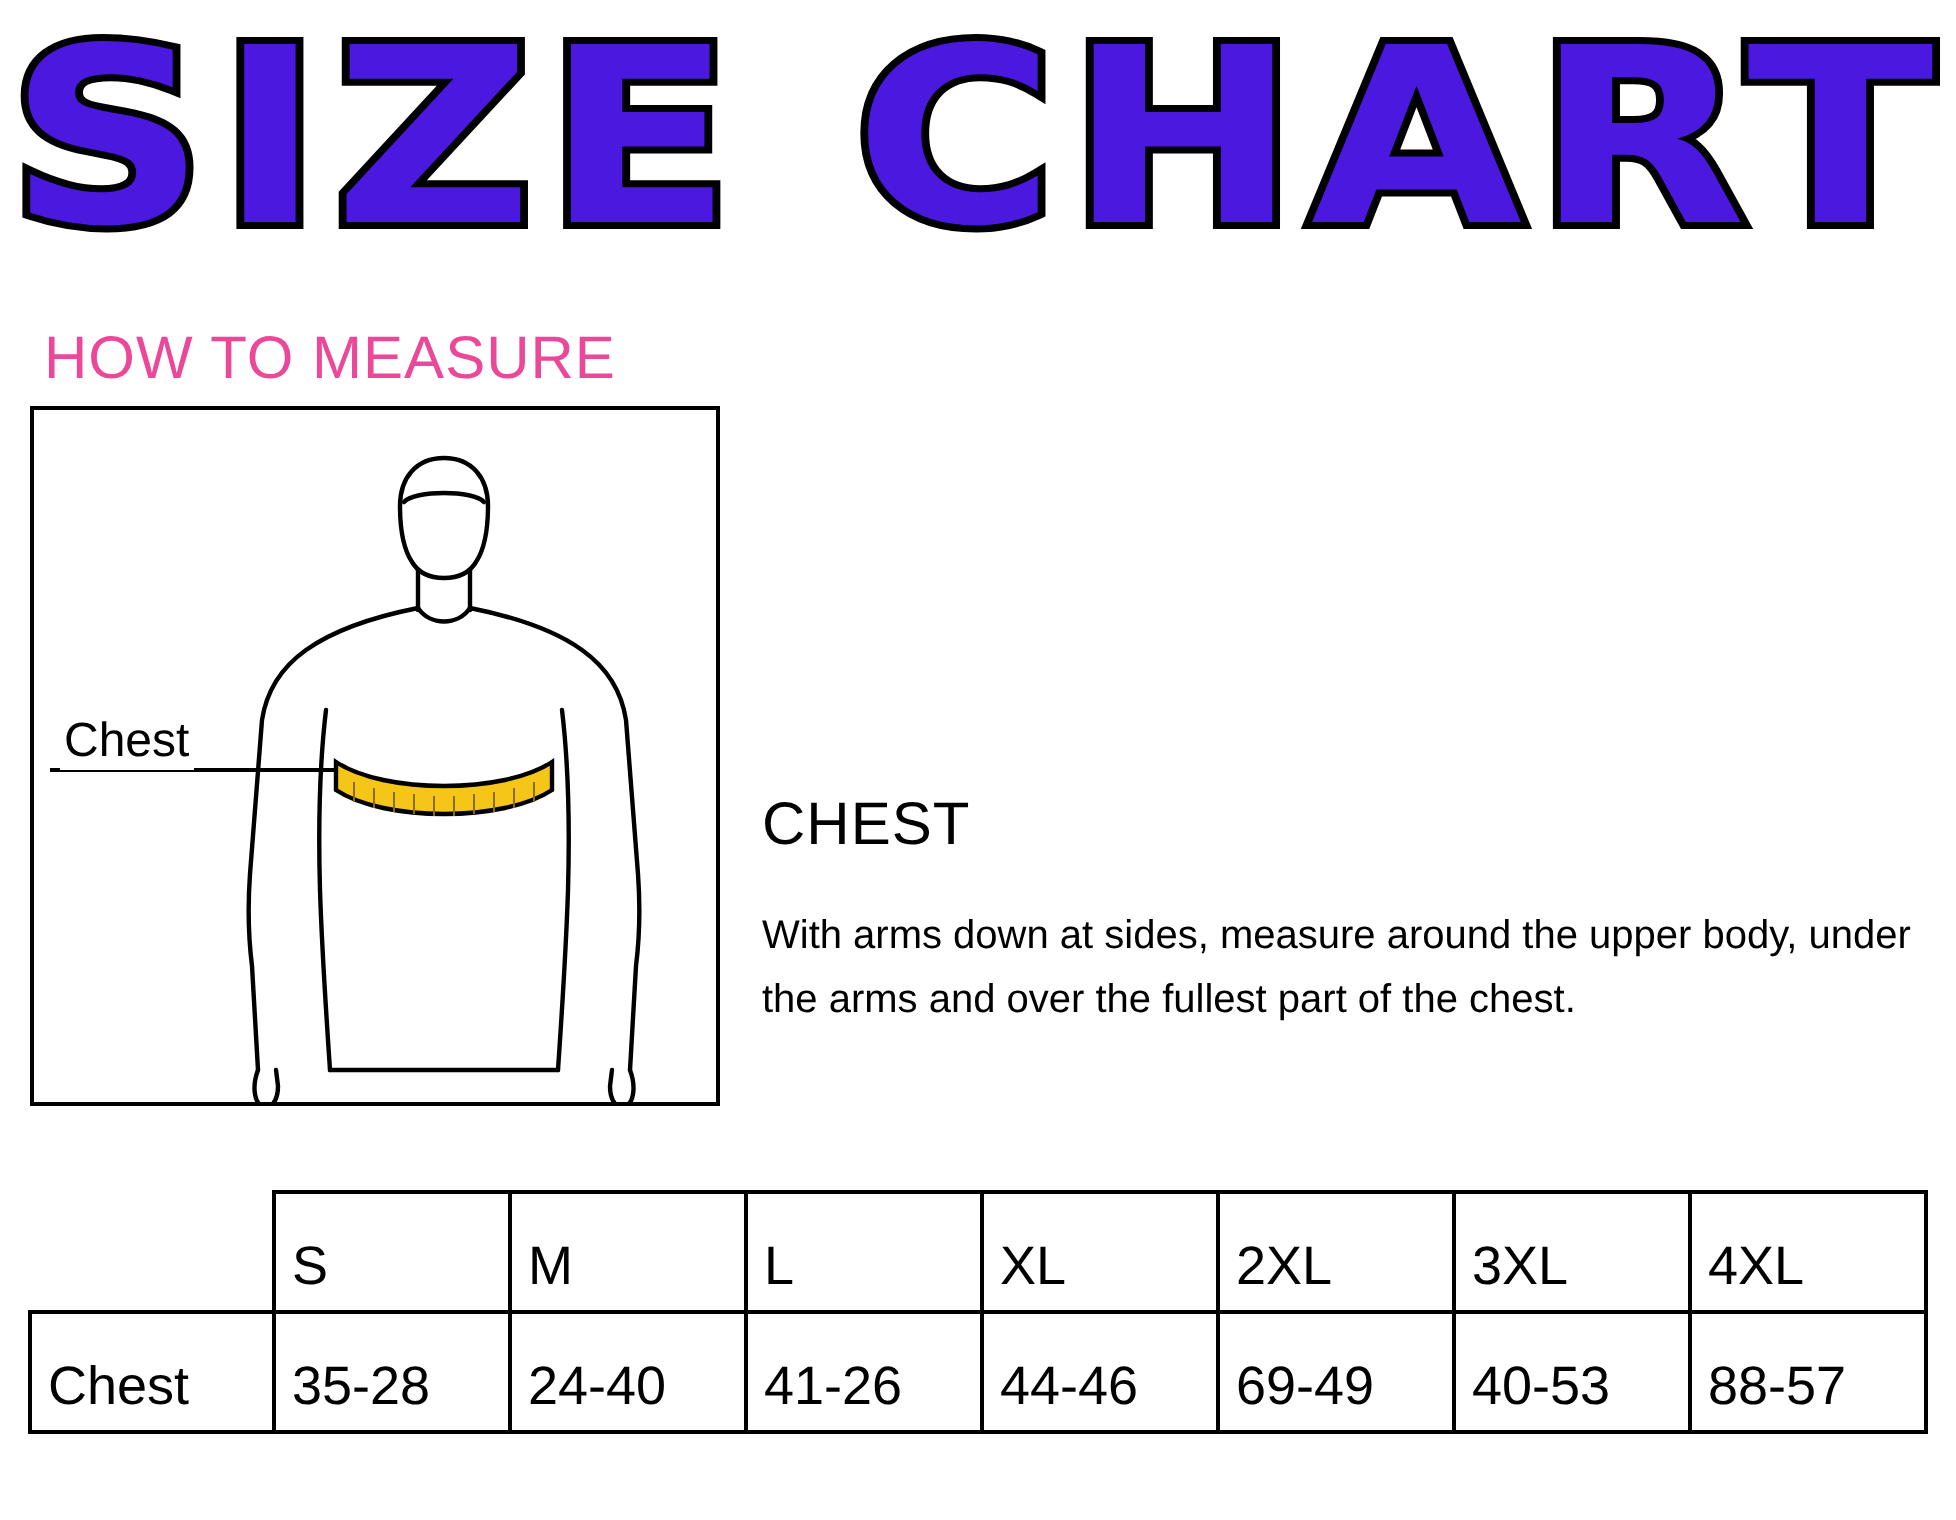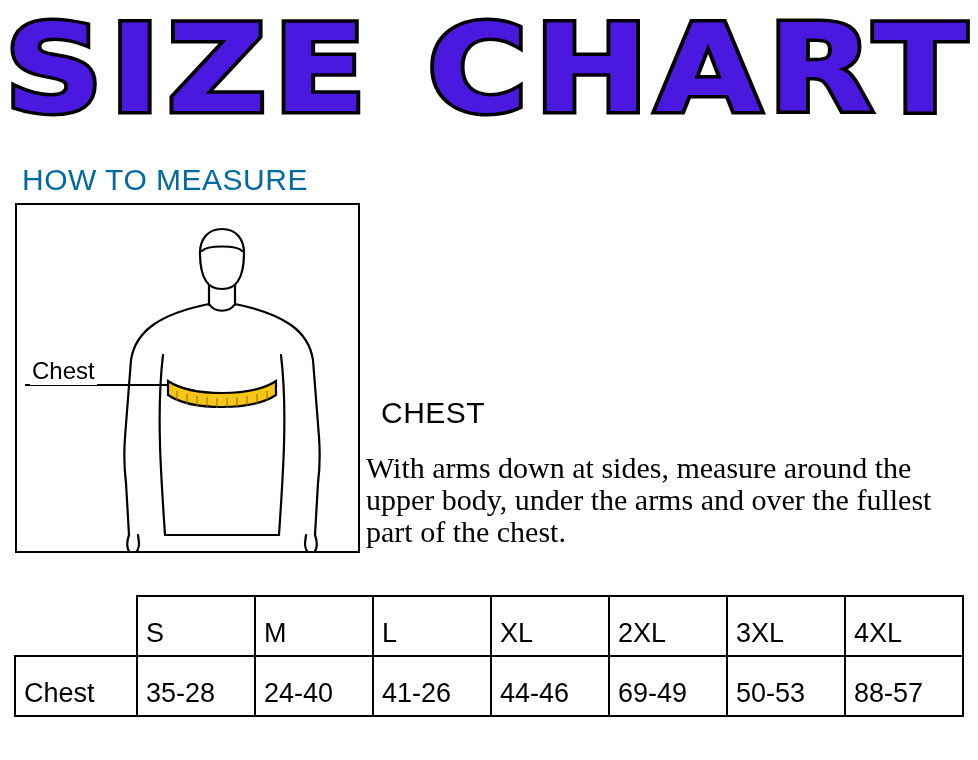--- a/index.html
+++ b/index.html
@@ -43,21 +43,21 @@
     white-space: nowrap;
   }
 
   
   #howto-heading {
     position: absolute;
     left: 22px;
     top: 163px;
     font-size: 30px;
     letter-spacing: 0.5px;
-    color: #0369a1;
+    color: #ec4899;
   }
 
   
   #figure-box {
     position: absolute;
     left: 15px;
     top: 203px;
     width: 345px;
     height: 350px;
     border: 2px solid #000;
@@ -80,26 +80,25 @@
   
   #desc-title {
     position: absolute;
     left: 381px;
     top: 396px;
     font-size: 30px;
     letter-spacing: 0.5px;
   }
   #desc-body {
     position: absolute;
-    left: 366px;
+    left: 381px;
     top: 452px;
     width: 590px;
-    font-size: 30px;
+    font-size: 20px;
     line-height: 32px;
-    font-family: Liberation Serif, serif;
   }
 
   
   #size-table {
     position: absolute;
     left: 14px;
     top: 595px;
     width: 950px;
     border-collapse: collapse;
     table-layout: fixed;
@@ -203,17 +202,17 @@
       <td>3XL</td>
       <td>4XL</td>
     </tr>
     <tr>
       <td>Chest</td>
       <td>35-28</td>
       <td>24-40</td>
       <td>41-26</td>
       <td>44-46</td>
       <td>69-49</td>
-      <td>50-53</td>
+      <td>40-53</td>
       <td>88-57</td>
     </tr>
   </tbody>
 </table>
 
 </body></html>

